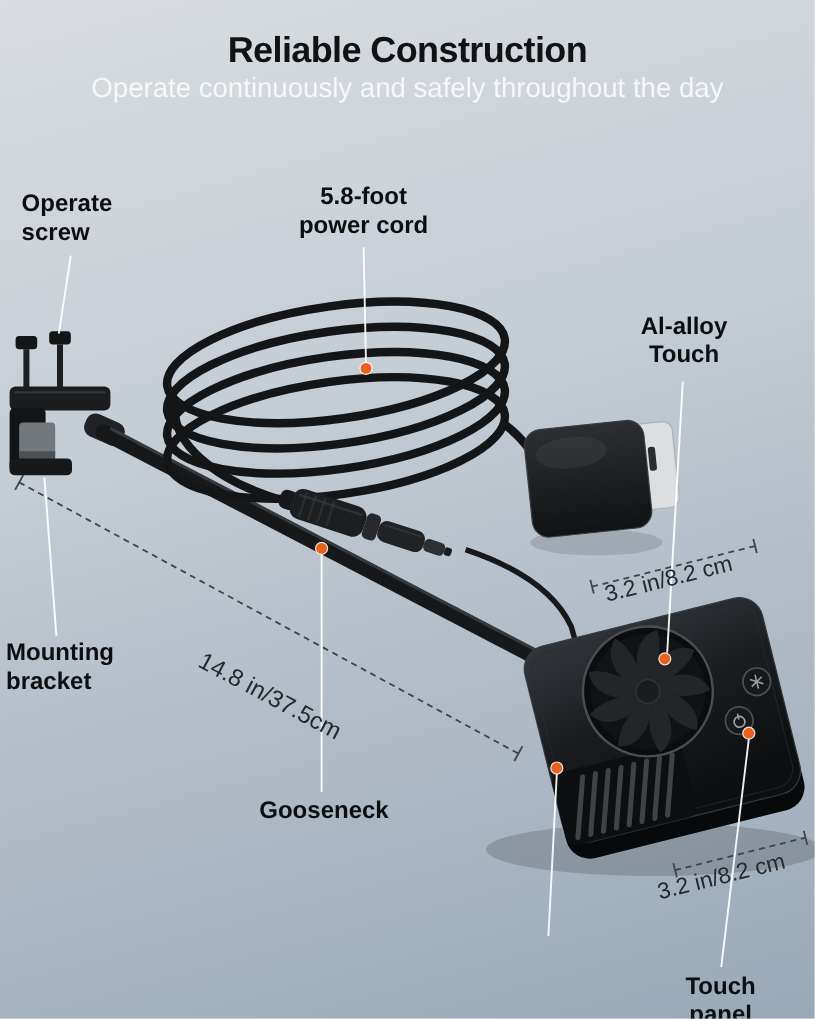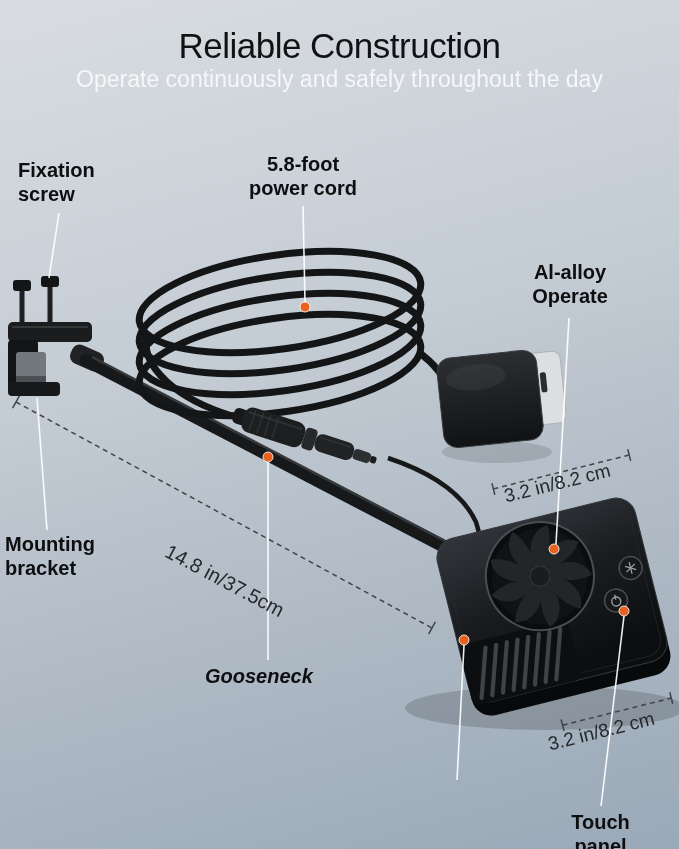--- a/index.html
+++ b/index.html
@@ -15,21 +15,21 @@
   body{
     font-family:"Liberation Sans","DejaVu Sans",sans-serif;
     width:679px;height:849px;overflow:hidden;
   }
   .canvas{
     position:relative;width:679px;height:849px;overflow:hidden;
     background:linear-gradient(165deg,var(--bg-top) 0%,#C4CCD4 40%,#AEB9C4 70%,var(--bg-bottom) 100%);
   }
   .hdr{position:absolute;top:26px;left:0;width:679px;text-align:center;}
   .title{
-    font-size:35px;font-weight:400;letter-spacing:-0.5px;color:var(--title);
+    font-size:30px;font-weight:700;letter-spacing:-0.5px;color:var(--title);
   }
   .subtitle{
     font-size:23px;font-weight:400;color:var(--subtitle);
   }
   .label{
     position:absolute;font-size:20px;font-weight:700;color:var(--label);
     line-height:1.22;white-space:pre-line;
   }
   .dim{
     position:absolute;font-size:19px;font-weight:500;color:var(--dimension);
@@ -204,29 +204,29 @@
       <circle class="dot" cx="464" cy="640" r="5"></circle>
       <circle class="dot" cx="624" cy="611" r="5"></circle>
     </g>
   </svg>
 
   <div class="hdr">
     <div class="title">Reliable Construction</div>
     <div class="subtitle">Operate continuously and safely throughout the day</div>
   </div>
 
-  <div class="label" style="left:18px;top:158px;">Fixation
+  <div class="label" style="left:18px;top:158px;">Operate
 screw</div>
   <div class="label" style="left:228px;top:152px;width:150px;text-align:center;">5.8-foot
 power cord</div>
   <div class="label" style="left:505px;top:260px;width:130px;text-align:center;">Al-alloy
-Operate</div>
+Touch</div>
   <div class="label" style="left:5px;top:532px;">Mounting
 bracket</div>
-  <div class="label" style="left:205px;top:664px;width:130px;font-style:italic;">Gooseneck</div>
+  <div class="label" style="left:205px;top:664px;width:130px;text-align:center;">Gooseneck</div>
   <div class="label" style="left:548px;top:810px;width:105px;text-align:center;">Touch
 panel</div>
 
   <div class="dim" style="left:172px;top:540px;width:185px;transform:rotate(28deg);font-size:20px;">14.8 in/37.5cm</div>
   <div class="dim" style="left:502px;top:486px;width:150px;transform:rotate(-14deg);">3.2 in/8.2 cm</div>
   <div class="dim" style="left:546px;top:734px;width:130px;transform:rotate(-14deg);">3.2 in/8.2 cm</div>
 
 </div>
 
 </body></html>

